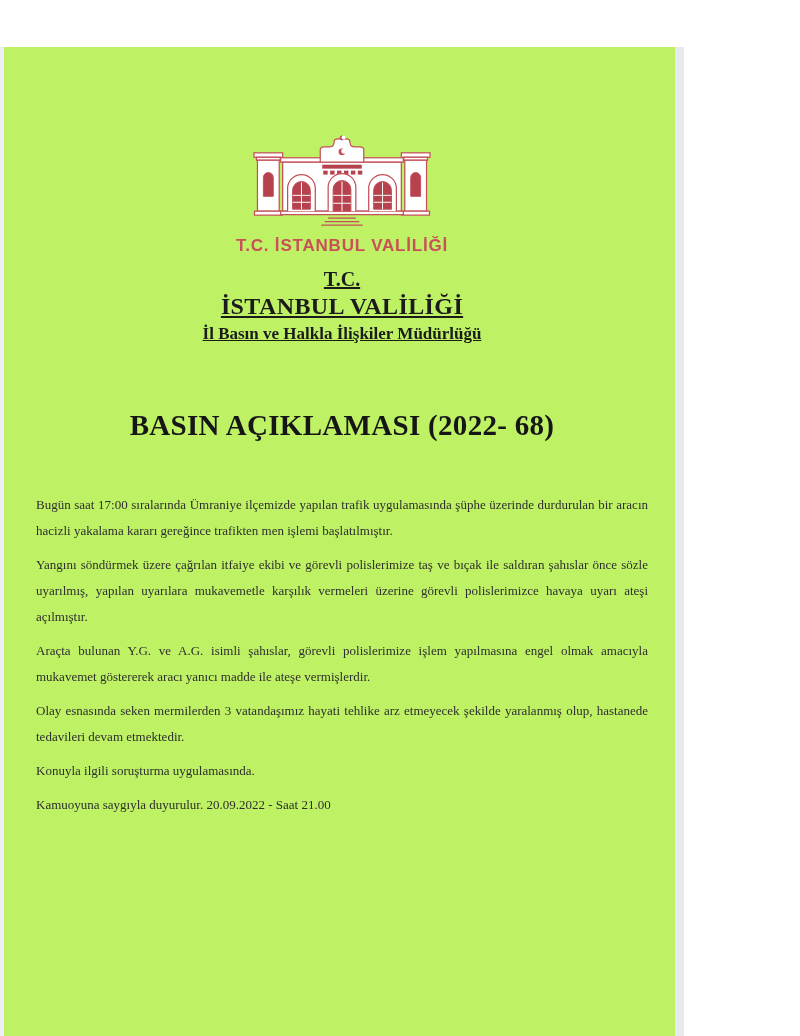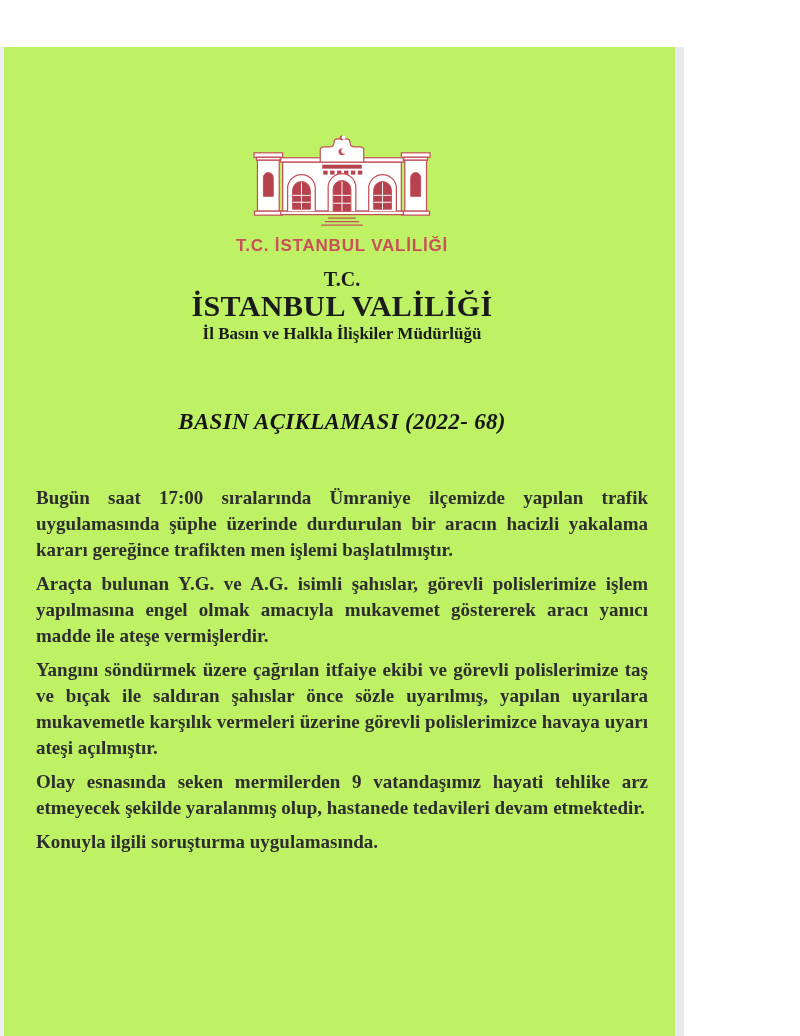--- a/index.html
+++ b/index.html
@@ -38,41 +38,40 @@
     font-size: 17px;
     letter-spacing: 0.8px;
     line-height: 20px;
     margin-top: 7px;
   }
 
   .gov-header {
     margin-top: 12px;
     font-weight: 700;
     color: #1b1b1b;
+    text-decoration: underline;
   }
   .gov-line1 { font-size: 20px; line-height: 23px; }
-  .gov-line2 { font-size: 30px; line-height: 26px; margin-top: 2px; letter-spacing: 0.4px; }
+  .gov-line2 { font-size: 24px; line-height: 26px; margin-top: 2px; letter-spacing: 0.4px; }
   .gov-line3 { font-size: 17px; line-height: 25px; margin-top: 2px; }
 
   .doc-title {
     margin-top: 63px;
     font-weight: 700;
-    font-size: 23px;
+    font-size: 29px;
     letter-spacing: 0.3px;
     color: #161616;
-    font-style: italic;
   }
 
   .body-text {
     margin-top: 50px;
     text-align: justify;
-    font-size: 19px;
+    font-size: 13px;
     line-height: 26px;
     color: #2e2e2e;
-    font-weight: bold;
   }
   .body-text p { margin: 0 0 8px 0; }
 </style>
 </head>
 <body>
 
 <div class="photo">
   <div class="edge-left"></div>
   <div class="edge-right"></div>
   <div class="edge-bottom"></div>
@@ -157,20 +156,21 @@
     <div class="gov-header">
       <div class="gov-line1">T.C.</div>
       <div class="gov-line2">İSTANBUL VALİLİĞİ</div>
       <div class="gov-line3">İl Basın ve Halkla İlişkiler Müdürlüğü</div>
     </div>
 
     <div class="doc-title">BASIN AÇIKLAMASI (2022- 68)</div>
 
     <div class="body-text">
       <p>Bugün saat 17:00 sıralarında Ümraniye ilçemizde yapılan trafik uygulamasında şüphe üzerinde durdurulan bir aracın hacizli yakalama kararı gereğince trafikten men işlemi başlatılmıştır.</p>
+      <p>Yangını söndürmek üzere çağrılan itfaiye ekibi ve görevli polislerimize taş ve bıçak ile saldıran şahıslar önce sözle uyarılmış, yapılan uyarılara mukavemetle karşılık vermeleri üzerine görevli polislerimizce havaya uyarı ateşi açılmıştır.</p>
       <p>Araçta bulunan Y.G. ve A.G. isimli şahıslar, görevli polislerimize işlem yapılmasına engel olmak amacıyla mukavemet göstererek aracı yanıcı madde ile ateşe vermişlerdir.</p>
-      <p>Yangını söndürmek üzere çağrılan itfaiye ekibi ve görevli polislerimize taş ve bıçak ile saldıran şahıslar önce sözle uyarılmış, yapılan uyarılara mukavemetle karşılık vermeleri üzerine görevli polislerimizce havaya uyarı ateşi açılmıştır.</p>
-      <p>Olay esnasında seken mermilerden 9 vatandaşımız hayati tehlike arz etmeyecek şekilde yaralanmış olup, hastanede tedavileri devam etmektedir.</p>
+      <p>Olay esnasında seken mermilerden 3 vatandaşımız hayati tehlike arz etmeyecek şekilde yaralanmış olup, hastanede tedavileri devam etmektedir.</p>
       <p>Konuyla ilgili soruşturma uygulamasında.</p>
+      <p>Kamuoyuna saygıyla duyurulur. 20.09.2022 - Saat 21.00</p>
     </div>
 
   </div>
 </div>
 
 </body></html>

